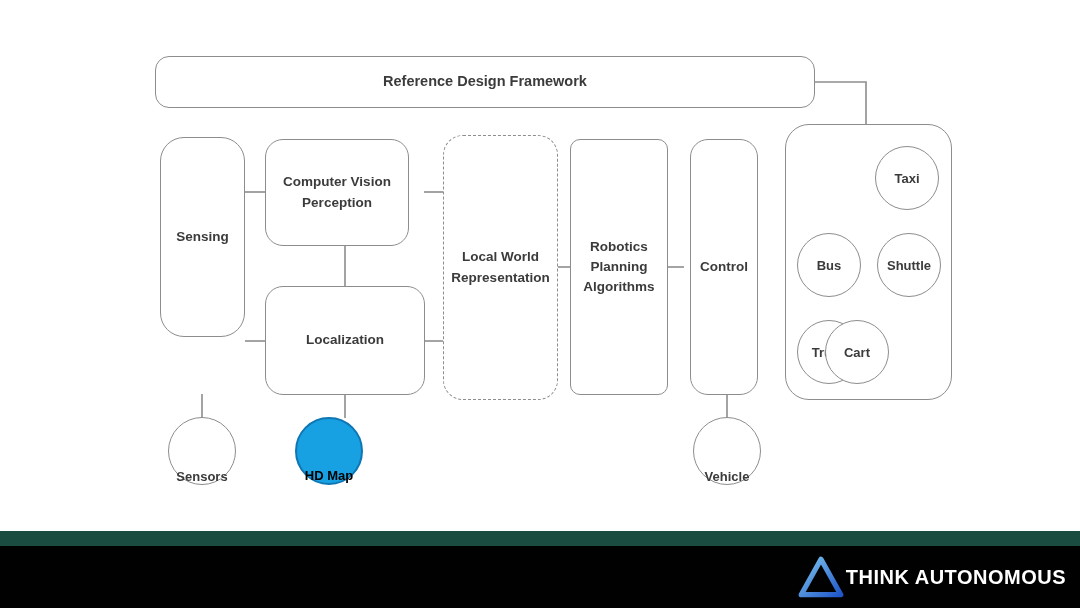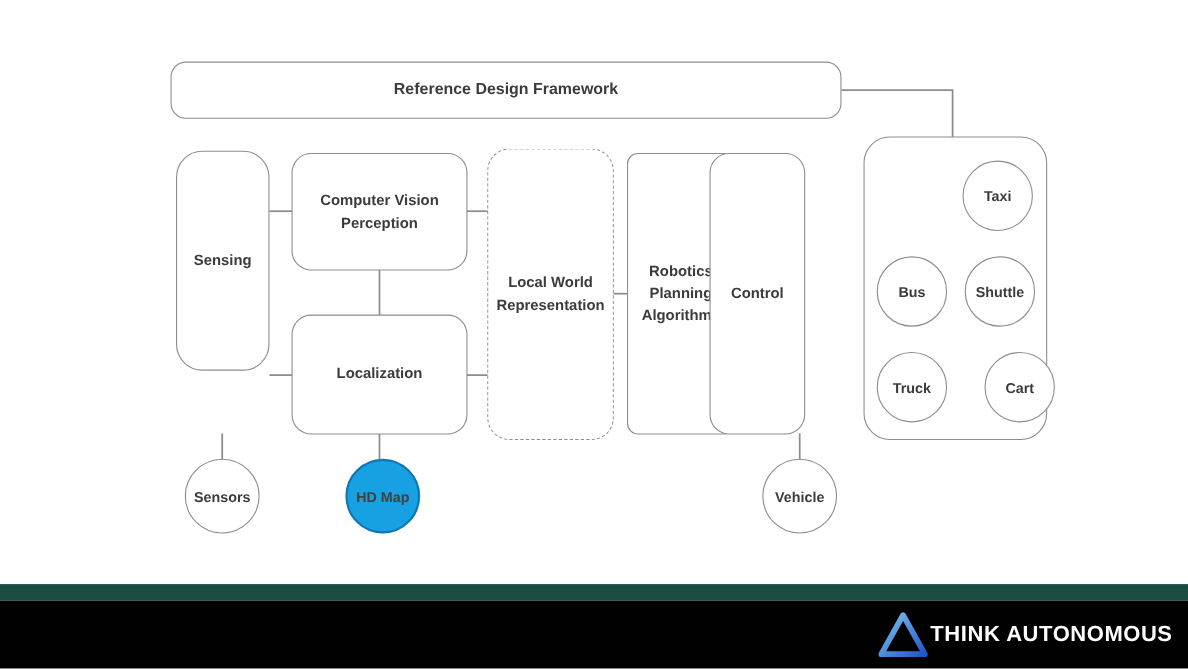--- a/index.html
+++ b/index.html
@@ -7,45 +7,45 @@
     position:relative; width:1080px; height:608px; background:#ffffff;
     overflow:hidden; font-family:"Liberation Sans", sans-serif;
   }
   .connectors { position:absolute; left:0; top:0; width:1080px; height:608px; z-index:1; }
   .node {
     position:absolute; z-index:2; box-sizing:border-box;
     background:#ffffff; border:1.6px solid #8d8d8d; border-radius:18px;
     display:flex; align-items:center; justify-content:center; text-align:center;
     font-weight:bold; color:#3b3b3b; font-size:13.5px; line-height:1.5; padding:4px;
   }
-  .title-box { left:155px; top:56px; width:610px; height:52px; border-radius:14px; font-size:14.5px; }
+  .title-box { left:155px; top:56px; width:660px; height:52px; border-radius:14px; font-size:14.5px; }
   .sensing   { left:160px; top:137px; width:85px;  height:200px; border-radius:24px; }
-  .cvp       { left:265px; top:139px; width:160px; height:107px; }
+  .cvp       { left:265px; top:139px; width:144px; height:107px; }
   .loc       { left:265px; top:286px; width:160px; height:109px; }
   .lwr       { left:443px; top:135px; width:115px; height:265px; border-style:dashed; border-radius:20px; padding:2px; }
   .planning  { left:570px; top:139px; width:98px;  height:256px;border-radius:10px; }
-  .control   { left:645px; top:139px; width:87px;  height:256px; }
+  .control   { left:690px; top:139px; width:68px;  height:256px; }
   .vtypes    { left:785px; top:124px; width:167px; height:276px; border-radius:24px; }
   .vcircle {
     position:absolute; z-index:3; box-sizing:border-box; width:64px; height:64px;
     background:#ffffff; border:1.6px solid #8d8d8d; border-radius:50%;
     display:flex; align-items:center; justify-content:center;
     font-weight:bold; color:#3b3b3b; font-size:13px;
   }
   .vt-0 { left:797px; top:146px; } .vt-1 { left:875px; top:146px; }
   .vt-2 { left:797px; top:233px; } .vt-3 { left:877px; top:233px; }
-  .vt-4 { left:797px; top:320px; } .vt-5 { left:895px; top:320px; }
+  .vt-4 { left:797px; top:320px; } .vt-5 { left:825px; top:320px; }
   .io-circle {
     position:absolute; z-index:2; box-sizing:border-box; width:68px; height:68px;
     background:#ffffff; border:1.6px solid #8d8d8d; border-radius:50%;
-    display:flex; align-items:center; justify-content:center;
+    display:flex; align-items:flex-end; justify-content:center;
     font-weight:bold; color:#3b3b3b; font-size:13px; text-align:center;
   }
   .sensors { left:168px; top:417px; }
-  .hdmap   { left:314px; top:417px; background:#18a1e2; border:2.5px solid #0f76b4; color:#404040; }
+  .hdmap   { left:295px; top:417px; background:#18a1e2; border:2.5px solid #0f76b4; color:#000000; }
   .vehicle { left:693px; top:417px; }
   .footer-teal  { position:absolute; left:0; top:531px; width:1080px; height:15px; background:#1a4c40; z-index:4; }
   .footer-black {
     position:absolute; left:0; top:546px; width:1080px; height:62px; background:#010101; z-index:4;
     display:flex; align-items:center; justify-content:flex-end; padding-right:14px; box-sizing:border-box; 
   }
   .brand-text { color:#ffffff; font-weight:bold; font-size:20px; letter-spacing:0.5px; white-space:nowrap; }
   .logo { width:50px; height:48px; flex:0 0 auto; }
 </style>
 </head>

